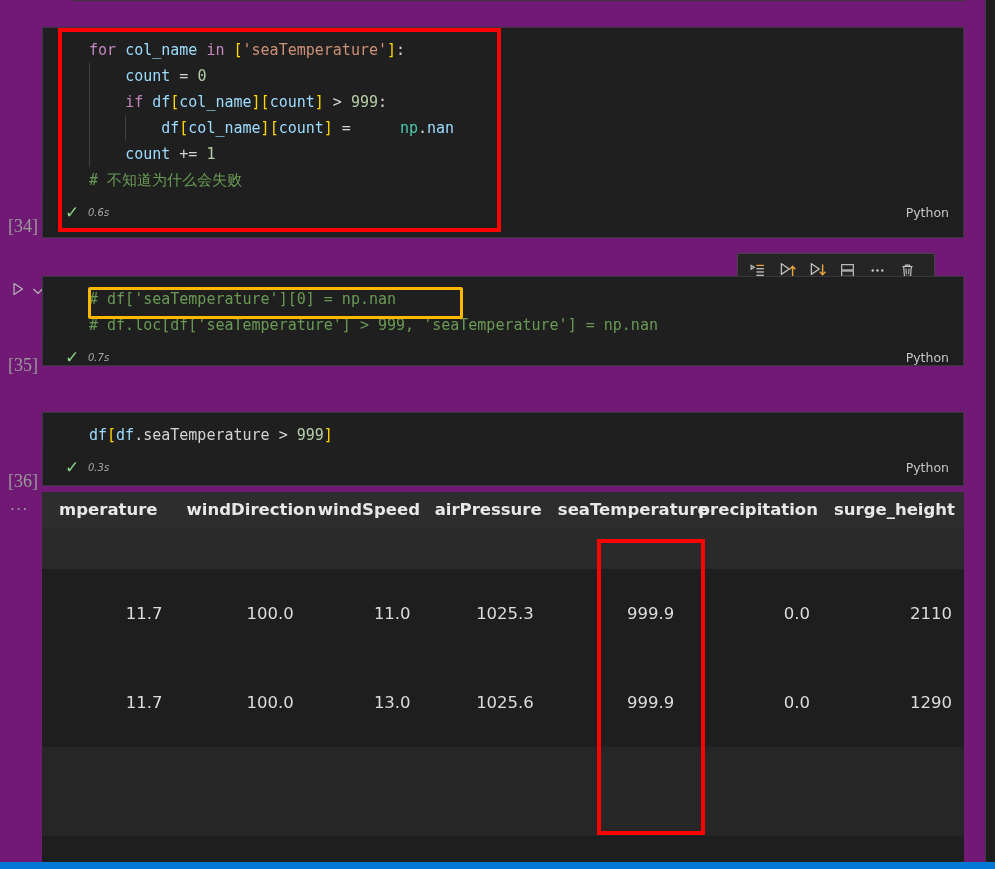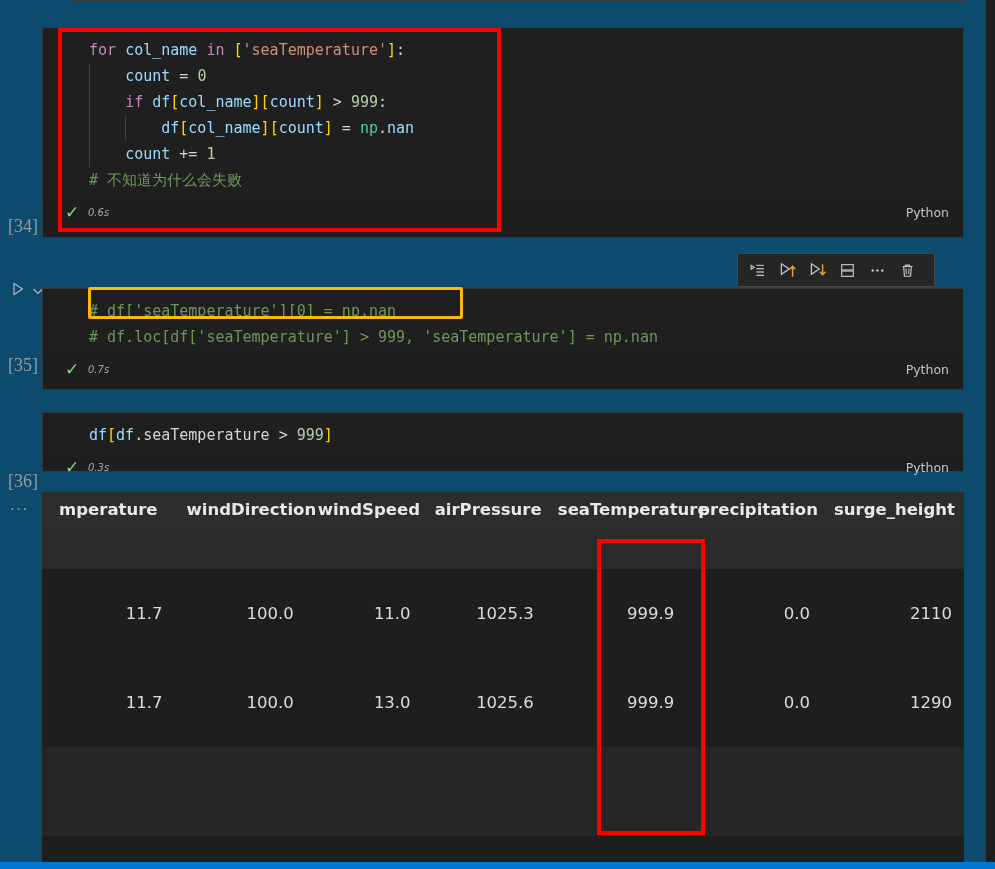--- a/index.html
+++ b/index.html
@@ -15,21 +15,21 @@
     font-family: "DejaVu Sans", sans-serif;
     color: #cccccc;
   }
 
   
   #notebook {
     position: absolute;
     left: 0; top: 0;
     width: 985px;
     height: 869px;
-    background: #0c4a6e;
+    background: #701a75;
     overflow: hidden;
     padding-left: 8px;
   }
 
   .top-rule {
     position: absolute;
     left: 72px; top: 0;
     width: 893px;
     height: 1px;
     background: #37373d;
@@ -108,21 +108,21 @@
     left: 22px; top: 3px;
     width: 12px; height: 12px;
   }
 
   
   .kw   { color: #c586c0; }
   .var  { color: #9cdcfe; }
   .brk  { color: #ffd700; }
   .str  { color: #ce9178; }
   .num  { color: #b5cea8; }
-  .mod  { color: #4ec9b0; }
+  .mod  { color: #4ec9b0; margin-left: 40px; }
   .cmt  { color: #6a9955; }
   .plain{ color: #d4d4d4; }
 
   .indent-guide {
     position: absolute;
     top: 0;
     width: 1px;
     height: 26px;
     background: #404040;
   }
@@ -292,34 +292,34 @@
   </div>
 
   <div class="run-gutter" style="top:279px;">
     <svg width="16" height="16" viewBox="0 0 16 16" style="position:absolute;left:0;top:2px;">
       <path d="M4 2.5 L12.5 8 L4 13.5 Z" fill="none" stroke="#b8b8b8" stroke-width="1.2" stroke-linejoin="round"></path>
     </svg>
     <svg class="chev" viewBox="0 0 12 12" style="position:absolute;left:22px;top:6px;width:12px;height:12px;">
       <path d="M1.5 4 L6 8.5 L10.5 4" fill="none" stroke="#b8b8b8" stroke-width="1.2"></path>
     </svg>
   </div>
-  <div class="cell" style="top:288px;height:102px;">
+  <div class="cell" style="top:276px;height:90px;">
     <div class="cell-editor">
       <div class="code-line"><span class="cmt"># df['seaTemperature'][0] = np.nan</span></div>
       <div class="code-line"><span class="cmt"># df.loc[df['seaTemperature'] &gt; 999, 'seaTemperature'] = np.nan</span></div>
     </div>
     <div class="cell-status">
       <span class="check">✓</span>
       <span class="elapsed">0.7s</span>
       <span class="lang">Python</span>
     </div>
   </div>
   <div class="exec-count" style="top:355px;">[35]</div>
 
-  <div class="cell" style="top:412px;height:60px;">
+  <div class="cell" style="top:412px;height:74px;">
     <div class="cell-editor">
       <div class="code-line"><span class="var">df</span><span class="brk">[</span><span class="var">df</span><span class="plain">.</span><span class="plain">seaTemperature</span><span class="plain"> &gt; </span><span class="num">999</span><span class="brk">]</span></div>
     </div>
     <div class="cell-status">
       <span class="check">✓</span>
       <span class="elapsed">0.3s</span>
       <span class="lang">Python</span>
     </div>
   </div>
   <div class="exec-count" style="top:471px;">[36]</div>

